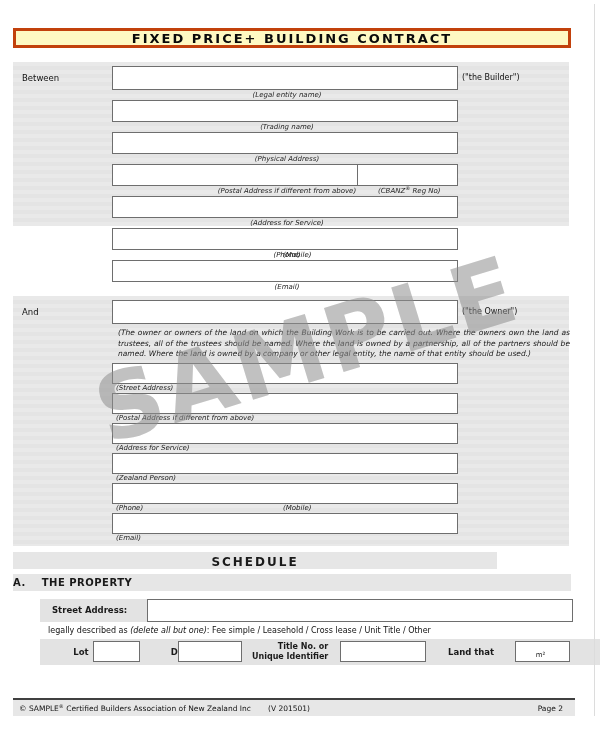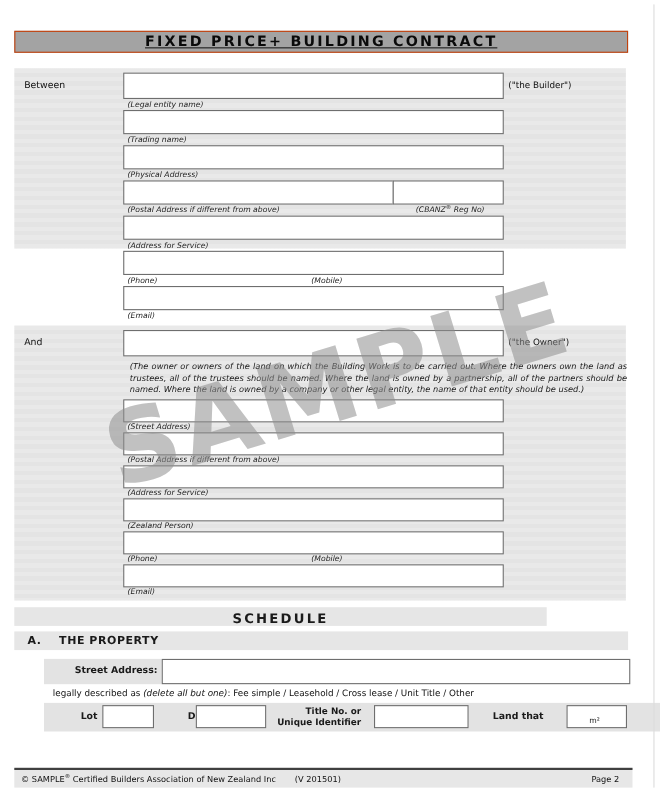--- a/index.html
+++ b/index.html
@@ -6,31 +6,31 @@
   body { background:#fff; }
   .page {
     position:relative; width:600px; height:730px; background:#ffffff;
     font-family:"DejaVu Sans", sans-serif; color:#1a1a1a; overflow:hidden;
   }
   .page-edge { position:absolute; left:594px; top:4px; width:1px; height:712px; background:#dcdcdc; }
 
   
   .title-bar {
     position:absolute; left:13px; top:28px; width:558px; height:20px;
-    background:#a3a3a3; border:1px solid #c2410c;
-    display:flex; align-items:center; justify-content:center;text-decoration:underline;
+    background:#fef9c3; border:3px solid #c2410c;
+    display:flex; align-items:center; justify-content:center;
   }
   .title-bar span { font-weight:bold; font-size:13px; letter-spacing:2px; color:#0a0a0a; }
 
   
   .party-block {
     position:absolute; left:13px; width:556px;
     background:repeating-linear-gradient(to bottom,#e9e9e9 0 4px,#e4e4e4 4px 8px);
   }
-  .builder { top:62px; height:164px; }
+  .builder { top:62px; height:164px;text-align:center; }
   .owner   { top:296px; height:250px; }
   .party-label { position:absolute; left:9px; top:11px; font-size:8.5px; color:#111; }
   .designation { position:absolute; left:449px; top:11px; font-size:8px; color:#111; }
 
   .fields { position:absolute; left:99px; top:4px; width:346px; }
   .box { background:#fff; border:1px solid #6e6e6e; height:22px; }
   .box.tall { height:24px; }
   .owner .fields .box { height:21px; }
   .owner .fields .box.tall { height:24px; }
   .cap {
@@ -59,30 +59,30 @@
   }
 
   
   .schedule-bar {
     position:absolute; left:13px; top:552px; width:484px; height:17px;
     background:#e6e6e6; text-align:center; line-height:17px;
   }
   .schedule-bar span { font-weight:bold; font-size:12px; letter-spacing:2px; }
   .property-bar {
     position:absolute; left:13px; top:574px; width:558px; height:17px;
-    background:#e6e6e6; line-height:17px; padding-left:12px;
+    background:#e6e6e6; line-height:17px; 
     font-weight:bold; font-size:10px; letter-spacing:0.5px;
   }
   .property-bar .sec-letter { margin-right:16px; }
 
   
   .street-row { position:absolute; left:40px; top:599px; width:533px; height:23px; display:flex; }
   .street-label {
     width:107px; background:#e3e3e3; font-weight:bold; font-size:8.5px;
-    line-height:23px; padding-left:28px;
+    line-height:23px; padding-left:12px;
   }
   .street-box { flex:1; height:23px; }
 
   
   .legal-line { position:absolute; left:48px; top:626px; font-size:8px; color:#111; }
   .legal-line .it { font-style:italic; }
 
   
   .lot-row { position:absolute; left:40px; top:639px; width:597px; height:26px; background:#e3e3e3; }
   .lot-row > * { position:absolute; }

